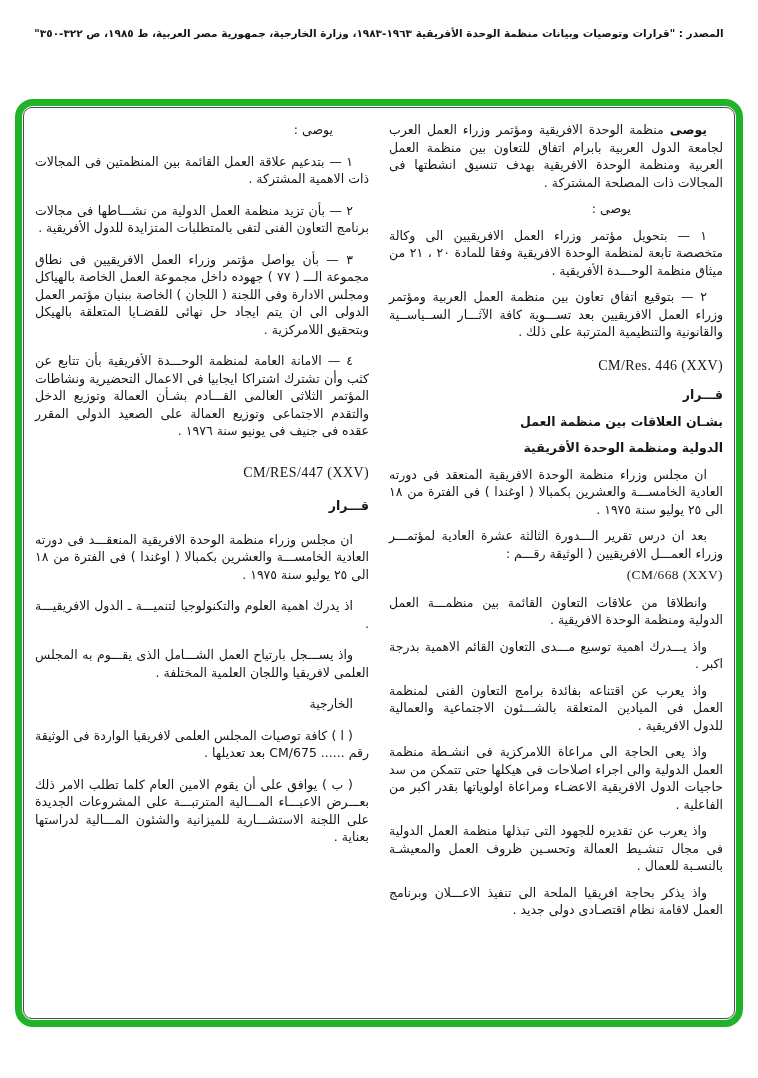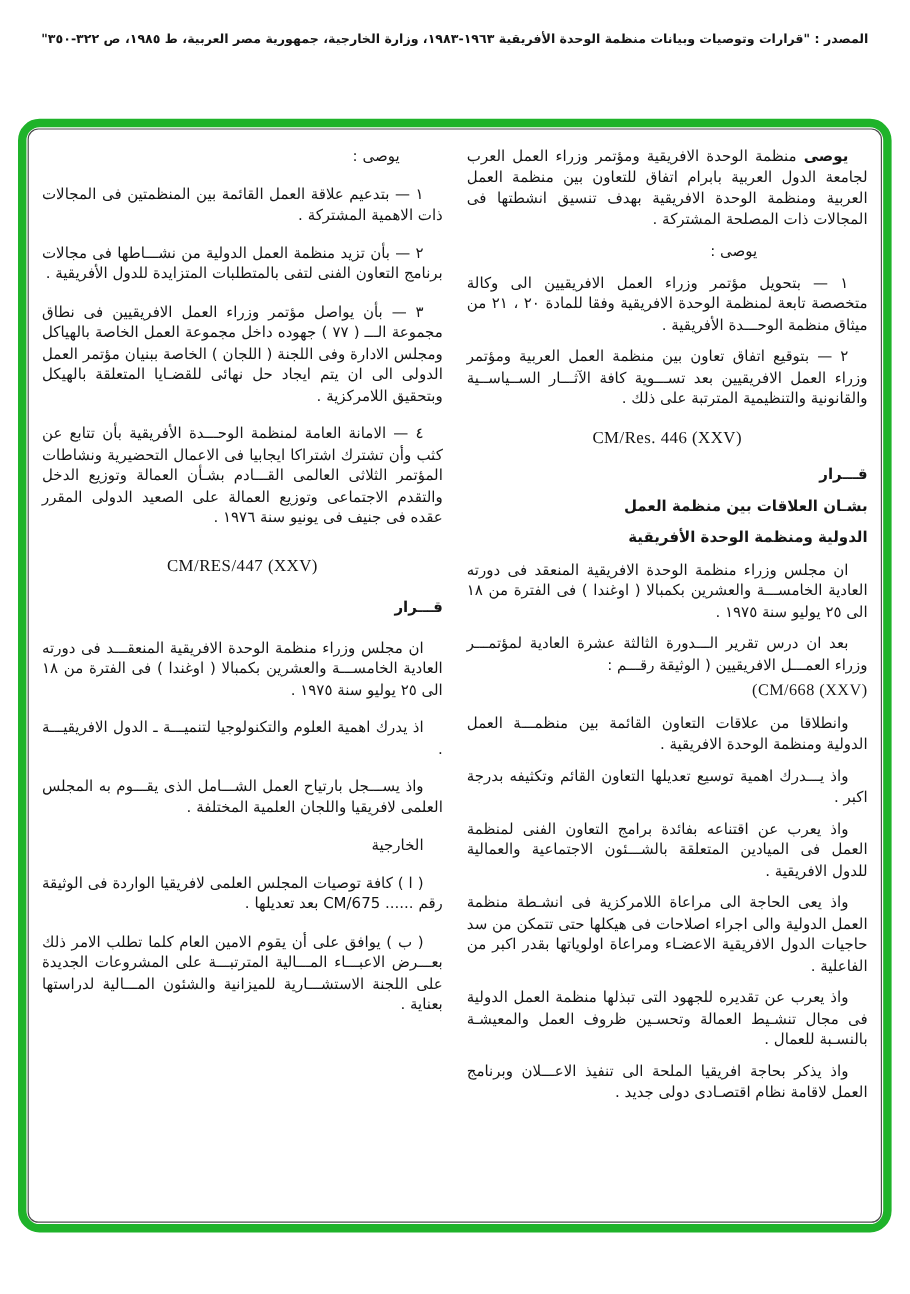--- a/index.html
+++ b/index.html
@@ -29,21 +29,21 @@
   .col{
     flex:1 1 0;direction:rtl;text-align:justify;
     font-size:12.5px;line-height:17.5px;min-width:0;
   }
   .para{margin:0 0 9px 0;text-indent:16px;}
   .col-left .para{margin-bottom:14px;}
   .para.lead b{font-weight:bold;}
   .para.inset{padding-right:92px;text-indent:0;text-align:right;}
   .para.inset-sm{padding-right:36px;text-indent:0;text-align:right;}
   .para.latin{
-    direction:ltr;text-align:center;text-indent:0;
+    direction:ltr;text-align:right;text-indent:0;
     font-family:"Liberation Serif",serif;font-size:14px;letter-spacing:.4px;
     margin:16px 0 12px 0;color:#141414;
   }
   .col-left .para.latin{margin:24px 0 16px 0;}
   .para.latin-sub{
     direction:ltr;text-align:right;text-indent:0;
     font-family:"Liberation Serif",serif;font-size:13.5px;letter-spacing:.4px;
     margin:-5px 0 10px 0;
   }
   .para.center{font-weight:bold;text-indent:0;margin-bottom:9px;}
@@ -70,21 +70,21 @@
         <div class="para body">١ — بتحويل مؤتمر وزراء العمل الافريقيين الى وكالة متخصصة تابعة لمنظمة الوحدة الافريقية وفقا للمادة ٢٠ ، ٢١ من ميثاق منظمة الوحـــدة الأفريقية .</div>
         <div class="para body">٢ — بتوقيع اتفاق تعاون بين منظمة العمل العربية ومؤتمر وزراء العمل الافريقيين بعد تســـوية كافة الآثـــار الســياســية والقانونية والتنظيمية المترتبة على ذلك .</div>
         <div class="para latin">CM/Res. 446 (XXV)</div>
         <div class="para center">قـــرار</div>
         <div class="para center">بشـان العلاقات بين منظمة العمل</div>
         <div class="para center">الدولية ومنظمة الوحدة الأفريقية</div>
         <div class="para body">ان مجلس وزراء منظمة الوحدة الافريقية المنعقد فى دورته العادية الخامســـة والعشرين بكمبالا ( اوغندا ) فى الفترة من ١٨ الى ٢٥ يوليو سنة ١٩٧٥ .</div>
         <div class="para body">بعد ان درس تقرير الـــدورة الثالثة عشرة العادية لمؤتمـــر وزراء العمـــل الافريقيين ( الوثيقة رقـــم :</div>
         <div class="para latin-sub">(CM/668 (XXV)</div>
         <div class="para body">وانطلاقا من علاقات التعاون القائمة بين منظمـــة العمل الدولية ومنظمة الوحدة الافريقية .</div>
-        <div class="para body">واذ يـــدرك اهمية توسيع تعديلها التعاون القائم وتكثيفه بدرجة اكبر .</div>
+        <div class="para body">واذ يـــدرك اهمية توسيع مـــدى التعاون القائم الاهمية بدرجة اكبر .</div>
         <div class="para body">واذ يعرب عن اقتناعه بفائدة برامج التعاون الفنى لمنظمة العمل فى الميادين المتعلقة بالشـــئون الاجتماعية والعمالية للدول الافريقية .</div>
         <div class="para body">واذ يعى الحاجة الى مراعاة اللامركزية فى انشـطة منظمة العمل الدولية والى اجراء اصلاحات فى هيكلها حتى تتمكن من سد حاجيات الدول الافريقية الاعضـاء ومراعاة اولوياتها بقدر اكبر من الفاعلية .</div>
         <div class="para body">واذ يعرب عن تقديره للجهود التى تبذلها منظمة العمل الدولية فى مجال تنشـيط العمالة وتحسـين ظروف العمل والمعيشـة بالنسـبة للعمال .</div>
         <div class="para body">واذ يذكر بحاجة افريقيا الملحة الى تنفيذ الاعـــلان وبرنامج العمل لاقامة نظام اقتصـادى دولى جديد .</div>
       </div>
     <div class="col col-left">
         <div class="para inset-sm">يوصى :</div>
         <div class="para body">١ — بتدعيم علاقة العمل القائمة بين المنظمتين فى المجالات ذات الاهمية المشتركة .</div>
         <div class="para body">٢ — بأن تزيد منظمة العمل الدولية من نشـــاطها فى مجالات برنامج التعاون الفنى لتفى بالمتطلبات المتزايدة للدول الأفريقية .</div>
         <div class="para body">٣ — بأن يواصل مؤتمر وزراء العمل الافريقيين فى نطاق مجموعة الـــ ( ٧٧ ) جهوده داخل مجموعة العمل الخاصة بالهياكل ومجلس الادارة وفى اللجنة ( اللجان ) الخاصة ببنيان مؤتمر العمل الدولى الى ان يتم ايجاد حل نهائى للقضـايا المتعلقة بالهيكل وبتحقيق اللامركزية .</div>

